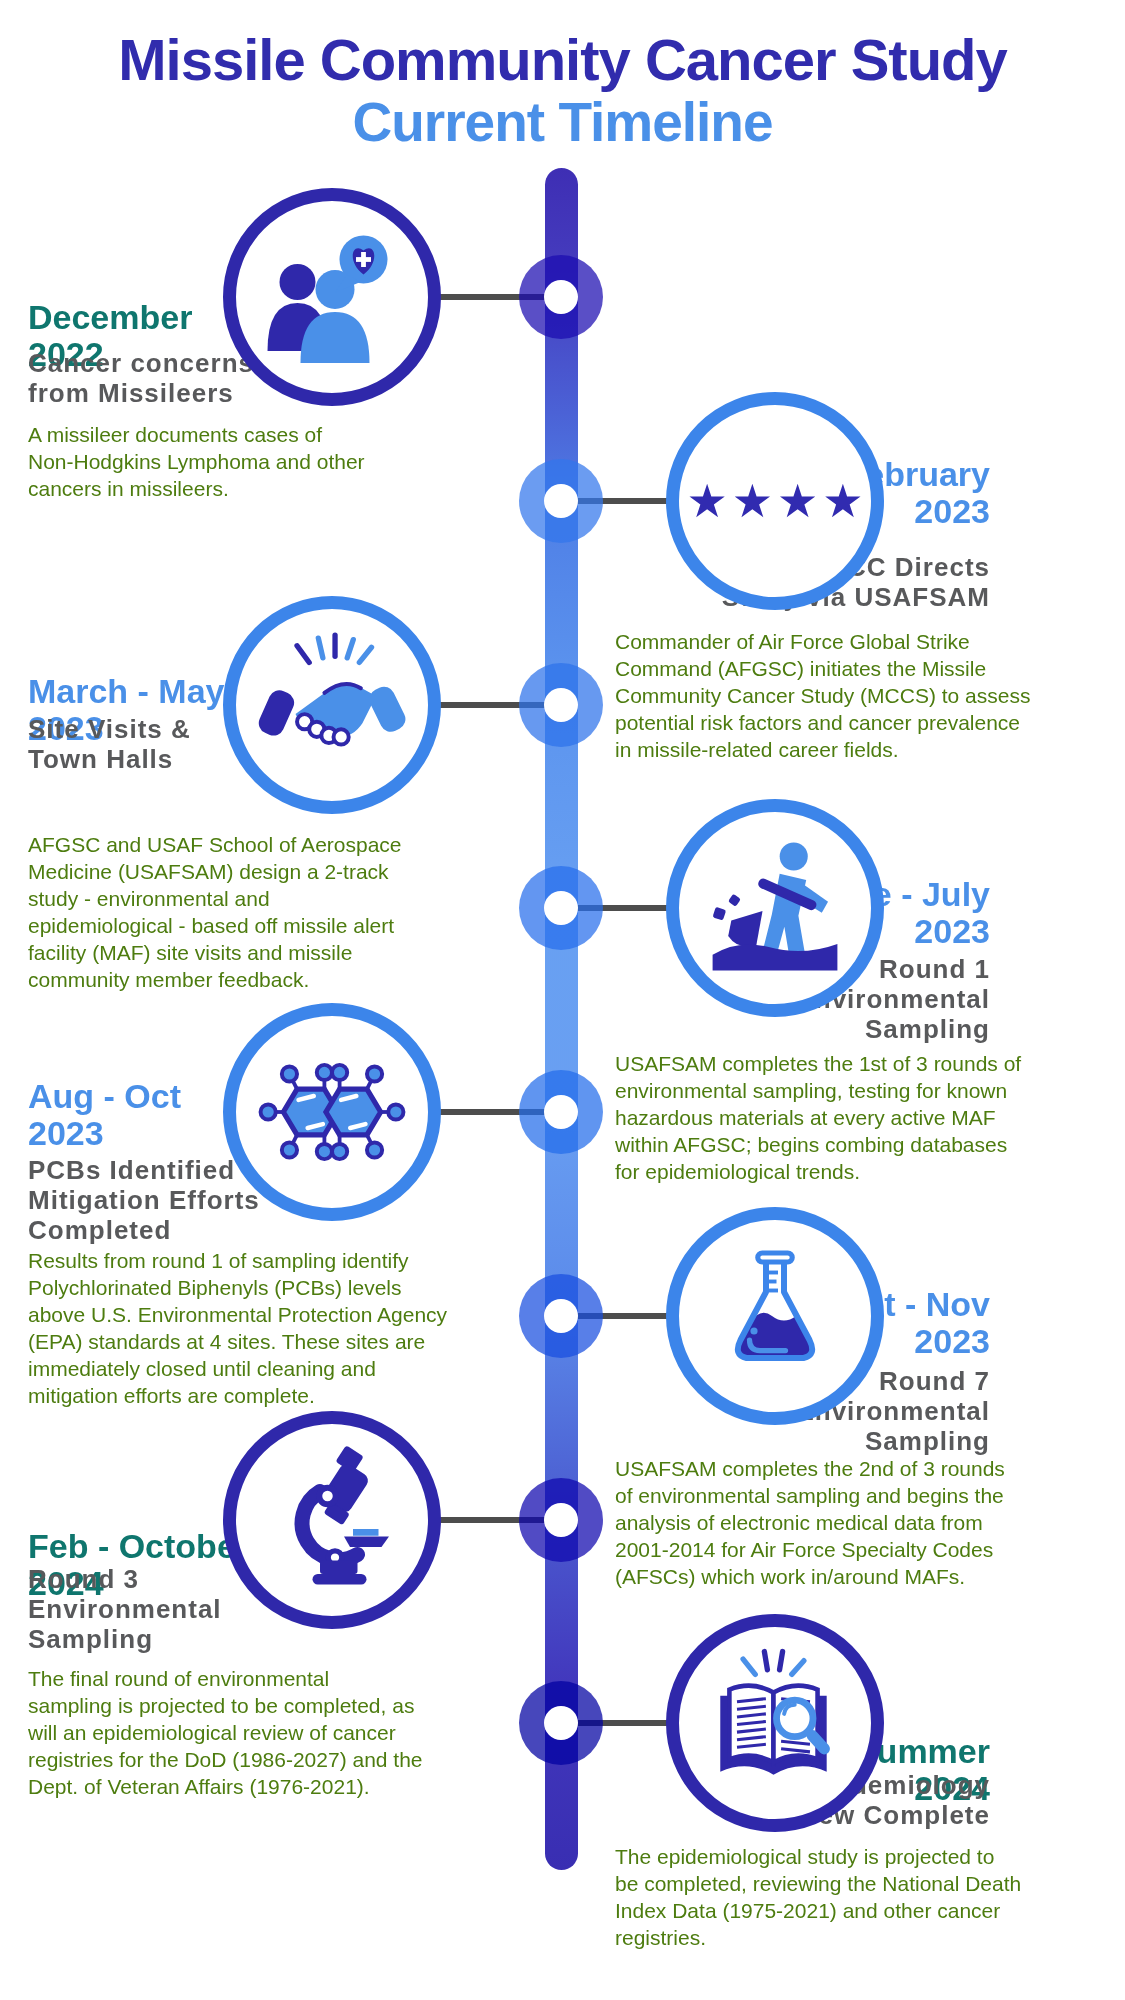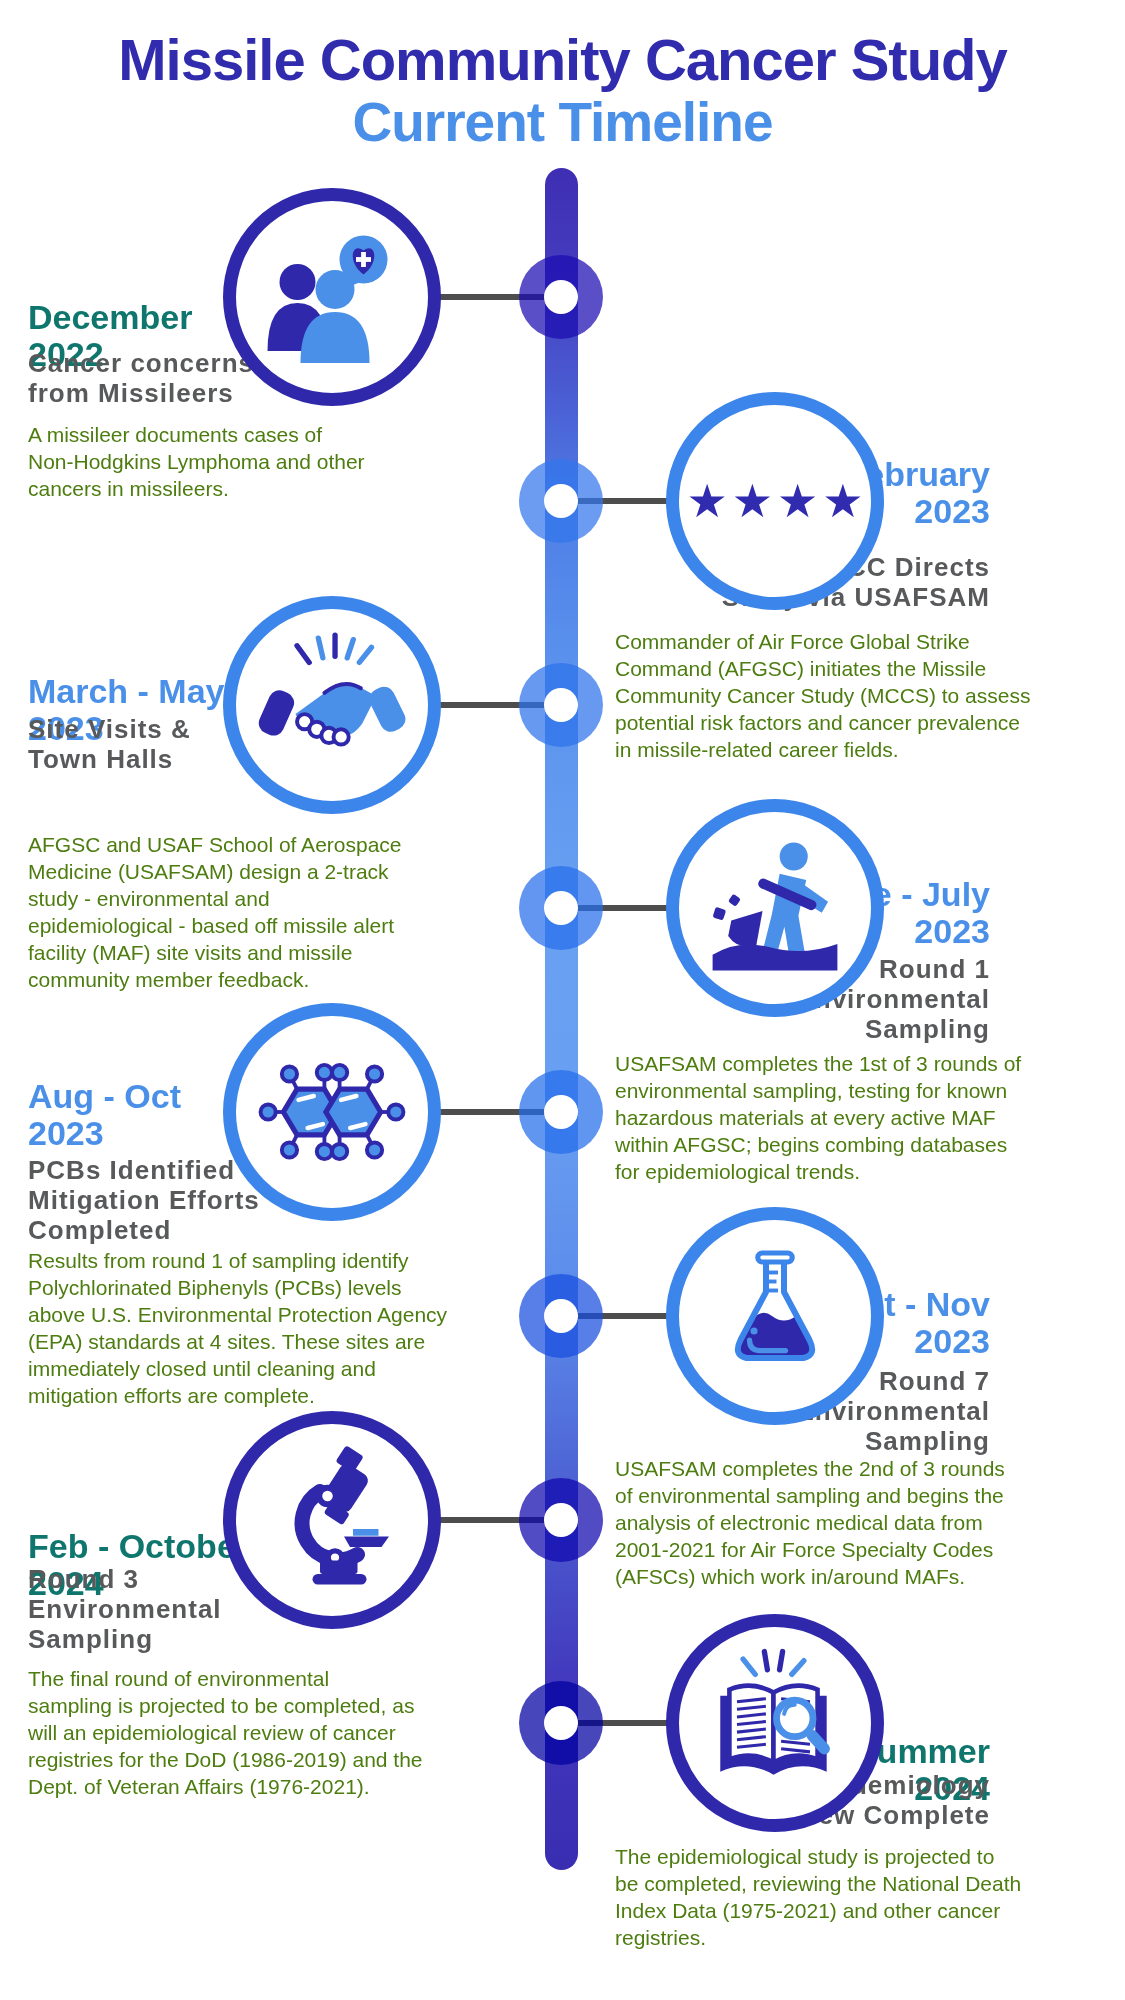--- a/index.html
+++ b/index.html
@@ -235,21 +235,21 @@
 
   <div>
     <div class="abs date date-light pre right-align" style="right:135px;top:1286px">Oct - Nov
 2023</div>
     <div class="abs heading pre right-align" style="right:135px;top:1366px">Round 7
 Environmental
 Sampling</div>
     <div class="abs body-text pre" style="left:615px;top:1455px">USAFSAM completes the 2nd of 3 rounds
 of environmental sampling and begins the
 analysis of electronic medical data from
-2001-2021 for Air Force Specialty Codes
+2001-2014 for Air Force Specialty Codes
 (AFSCs) which work in/around MAFs.</div>
     <div class="abs icon-circle border-light" style="left:666px;top:1207px">
       <svg width="150" height="150" viewBox="0 0 100 100">
         <path d="M33,55 Q40,44 48,50 Q56,56 64,50 L73,66 Q78,76 69,78 L31,78 Q22,76 27,66 Z" fill="#2f28aa"></path>
         <path d="M33,66 Q33,73 40,73 L57,73" stroke="#4a90e8" stroke-width="3.5" fill="none" stroke-linecap="round"></path>
         <circle cx="36" cy="60" r="2.4" fill="#4a90e8"></circle>
         <path d="M44,14 L44,34 L27,66 Q22,76 31,78 L69,78 Q78,76 73,66 L56,34 L56,14" fill="none" stroke="#3c85ea" stroke-width="4" stroke-linejoin="round"></path>
         <rect x="38.5" y="8" width="23" height="6" rx="3" fill="#fff" stroke="#3c85ea" stroke-width="3.4"></rect>
         <line x1="46" y1="21" x2="52" y2="21" stroke="#3c85ea" stroke-width="2.6"></line>
         <line x1="46" y1="27" x2="51" y2="27" stroke="#3c85ea" stroke-width="2.6"></line>
@@ -260,21 +260,21 @@
 
   <div>
     <div class="abs date date-dark pre" style="left:28px;top:1485px">Feb - October
 2024</div>
     <div class="abs heading pre" style="left:28px;top:1564px">Round 3
 Environmental
 Sampling</div>
     <div class="abs body-text pre" style="left:28px;top:1665px">The final round of environmental
 sampling is projected to be completed, as
 will an epidemiological review of cancer
-registries for the DoD (1986-2019) and the
+registries for the DoD (1986-2027) and the
 Dept. of Veteran Affairs (1976-2021).</div>
     <div class="abs icon-circle border-dark" style="left:223px;top:1411px">
       <svg width="150" height="150" viewBox="0 0 100 100">
         <rect x="55" y="3" width="14" height="13" rx="2" fill="#2f28aa" transform="rotate(33 62 9)"></rect>
         <rect x="49" y="14" width="21" height="29" rx="5" fill="#2f28aa" transform="rotate(33 59 28)"></rect>
         <rect x="46" y="41" width="15" height="9" rx="2" fill="#2f28aa" transform="rotate(33 53 45)"></rect>
         <path d="M42,31 A23,23 0 1 0 67,73" fill="none" stroke="#2f28aa" stroke-width="10" stroke-linecap="round"></path>
         <circle cx="47" cy="34" r="5.5" fill="#fff" stroke="#2f28aa" stroke-width="4"></circle>
         <circle cx="52" cy="75" r="4.5" fill="#fff" stroke="#2f28aa" stroke-width="3.5"></circle>
         <rect x="64" y="56" width="17" height="4.5" fill="#4a90e8"></rect>

